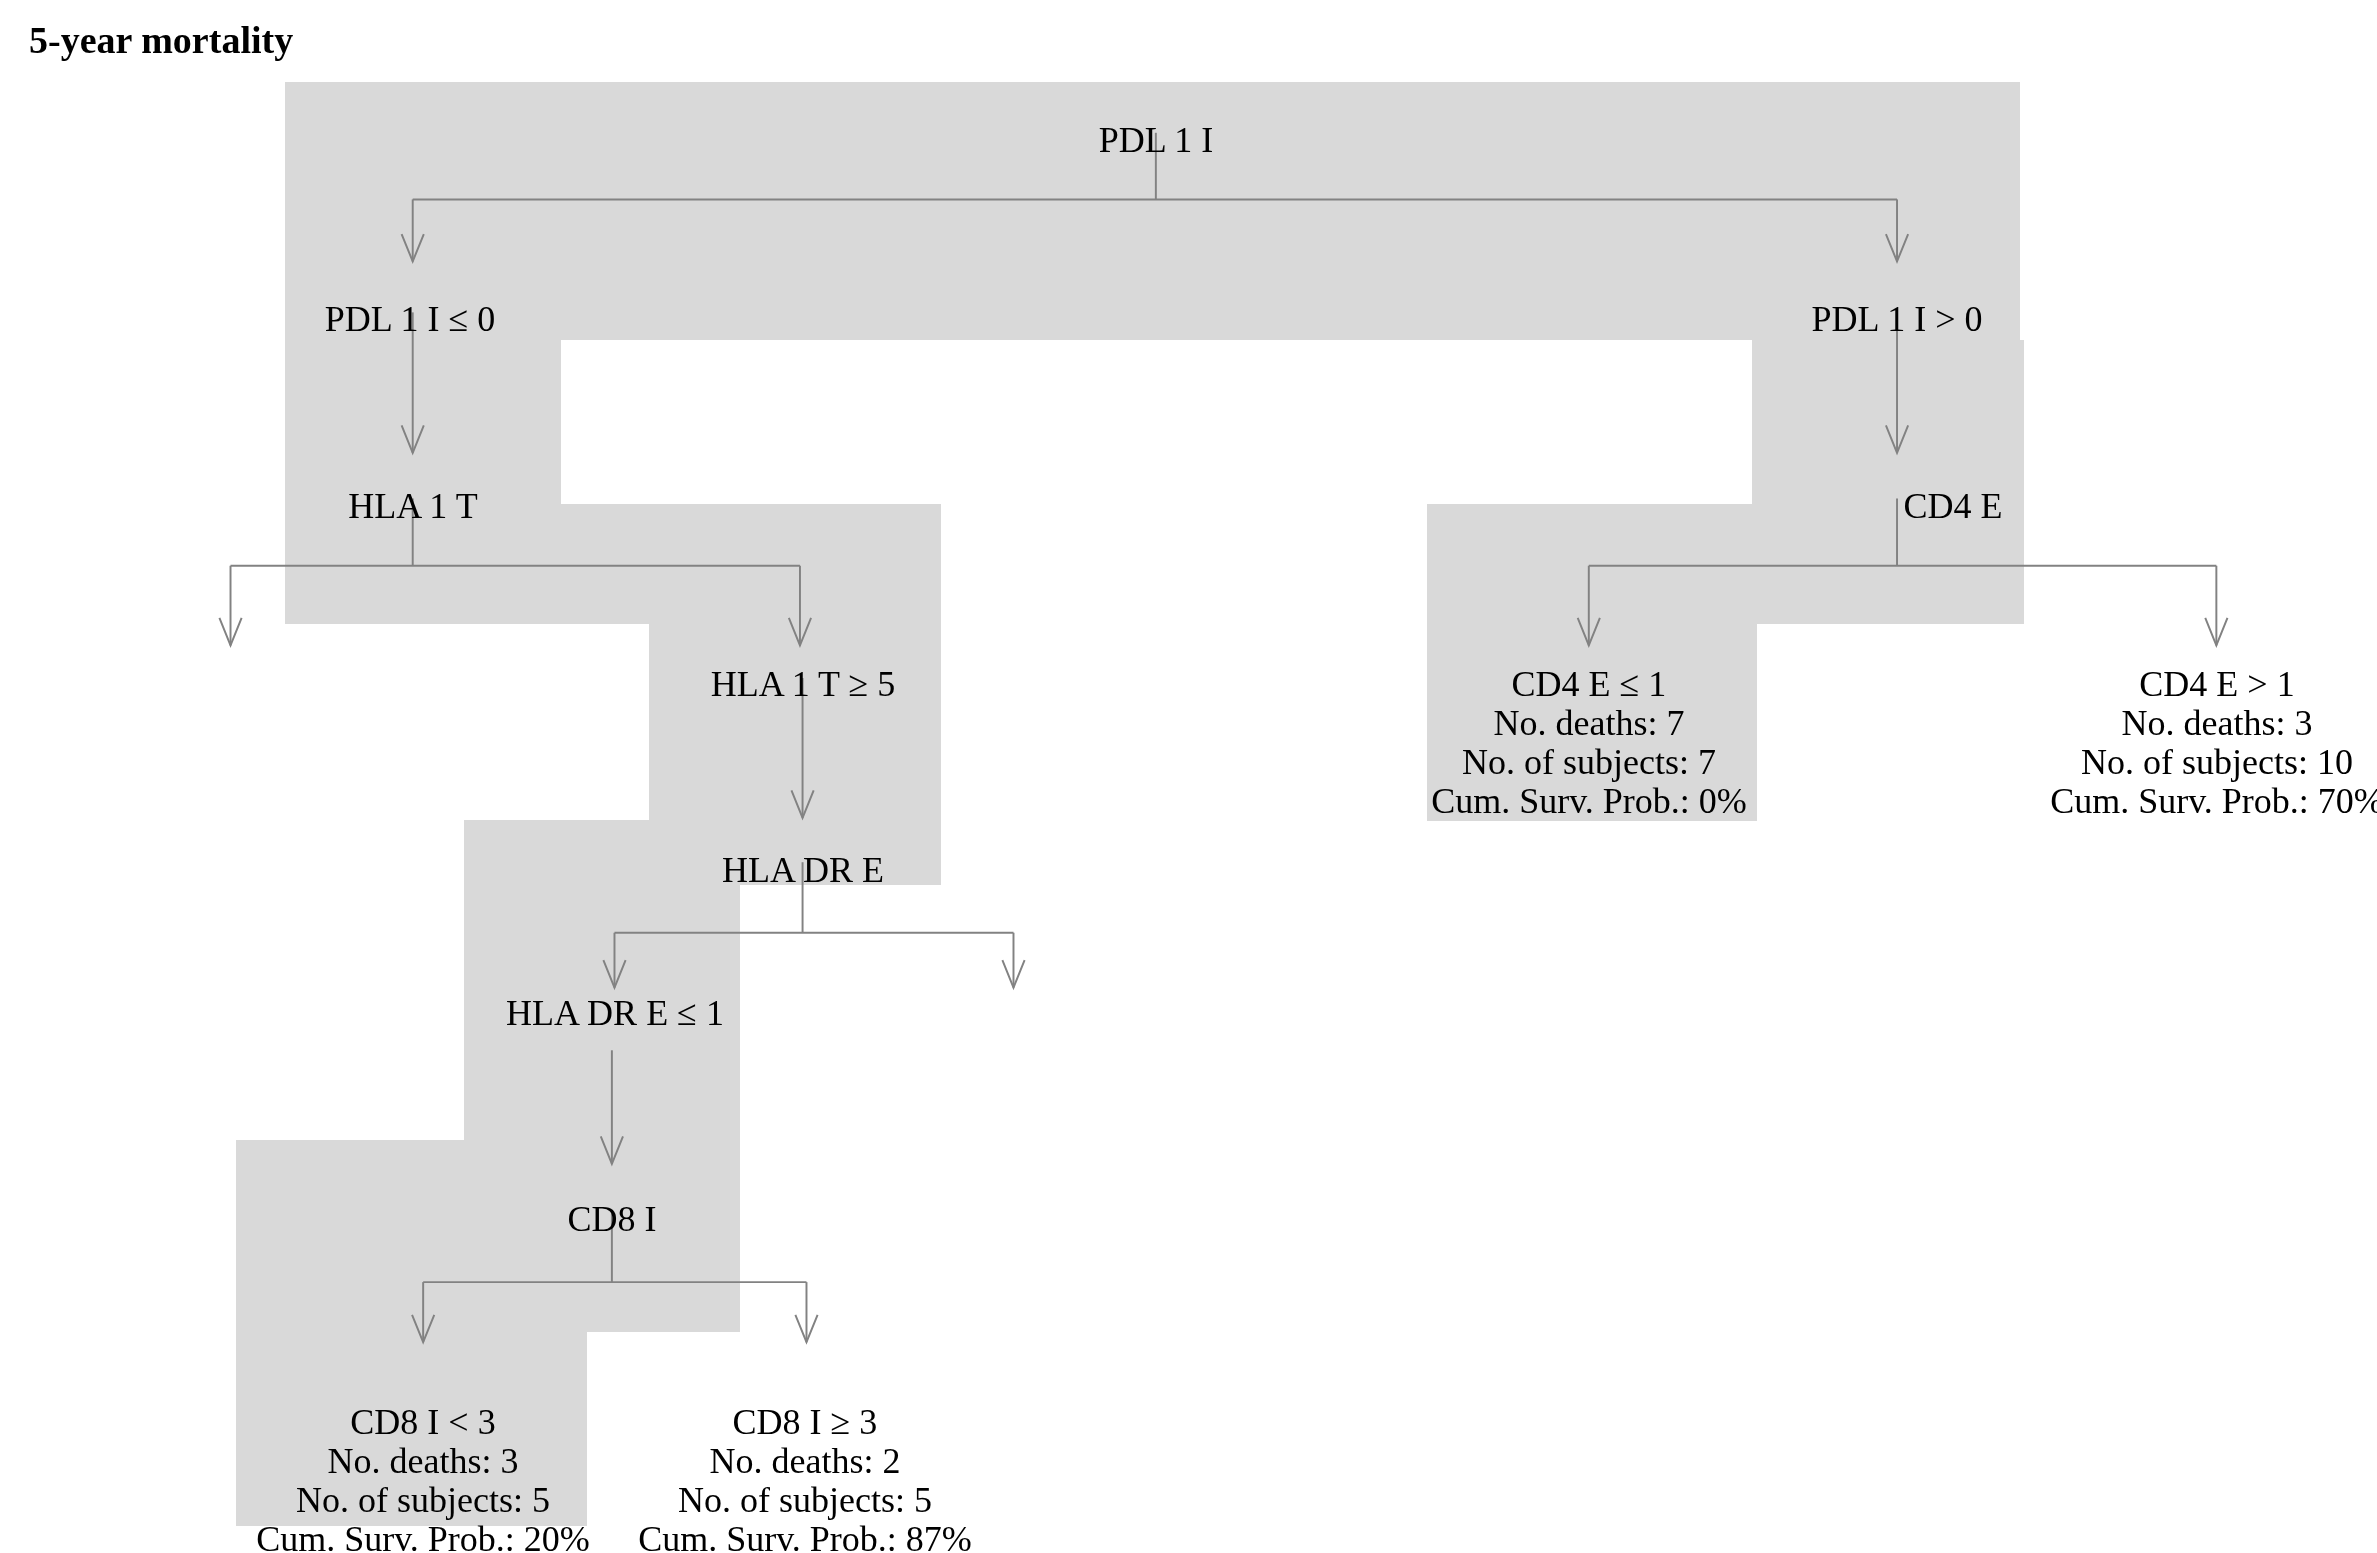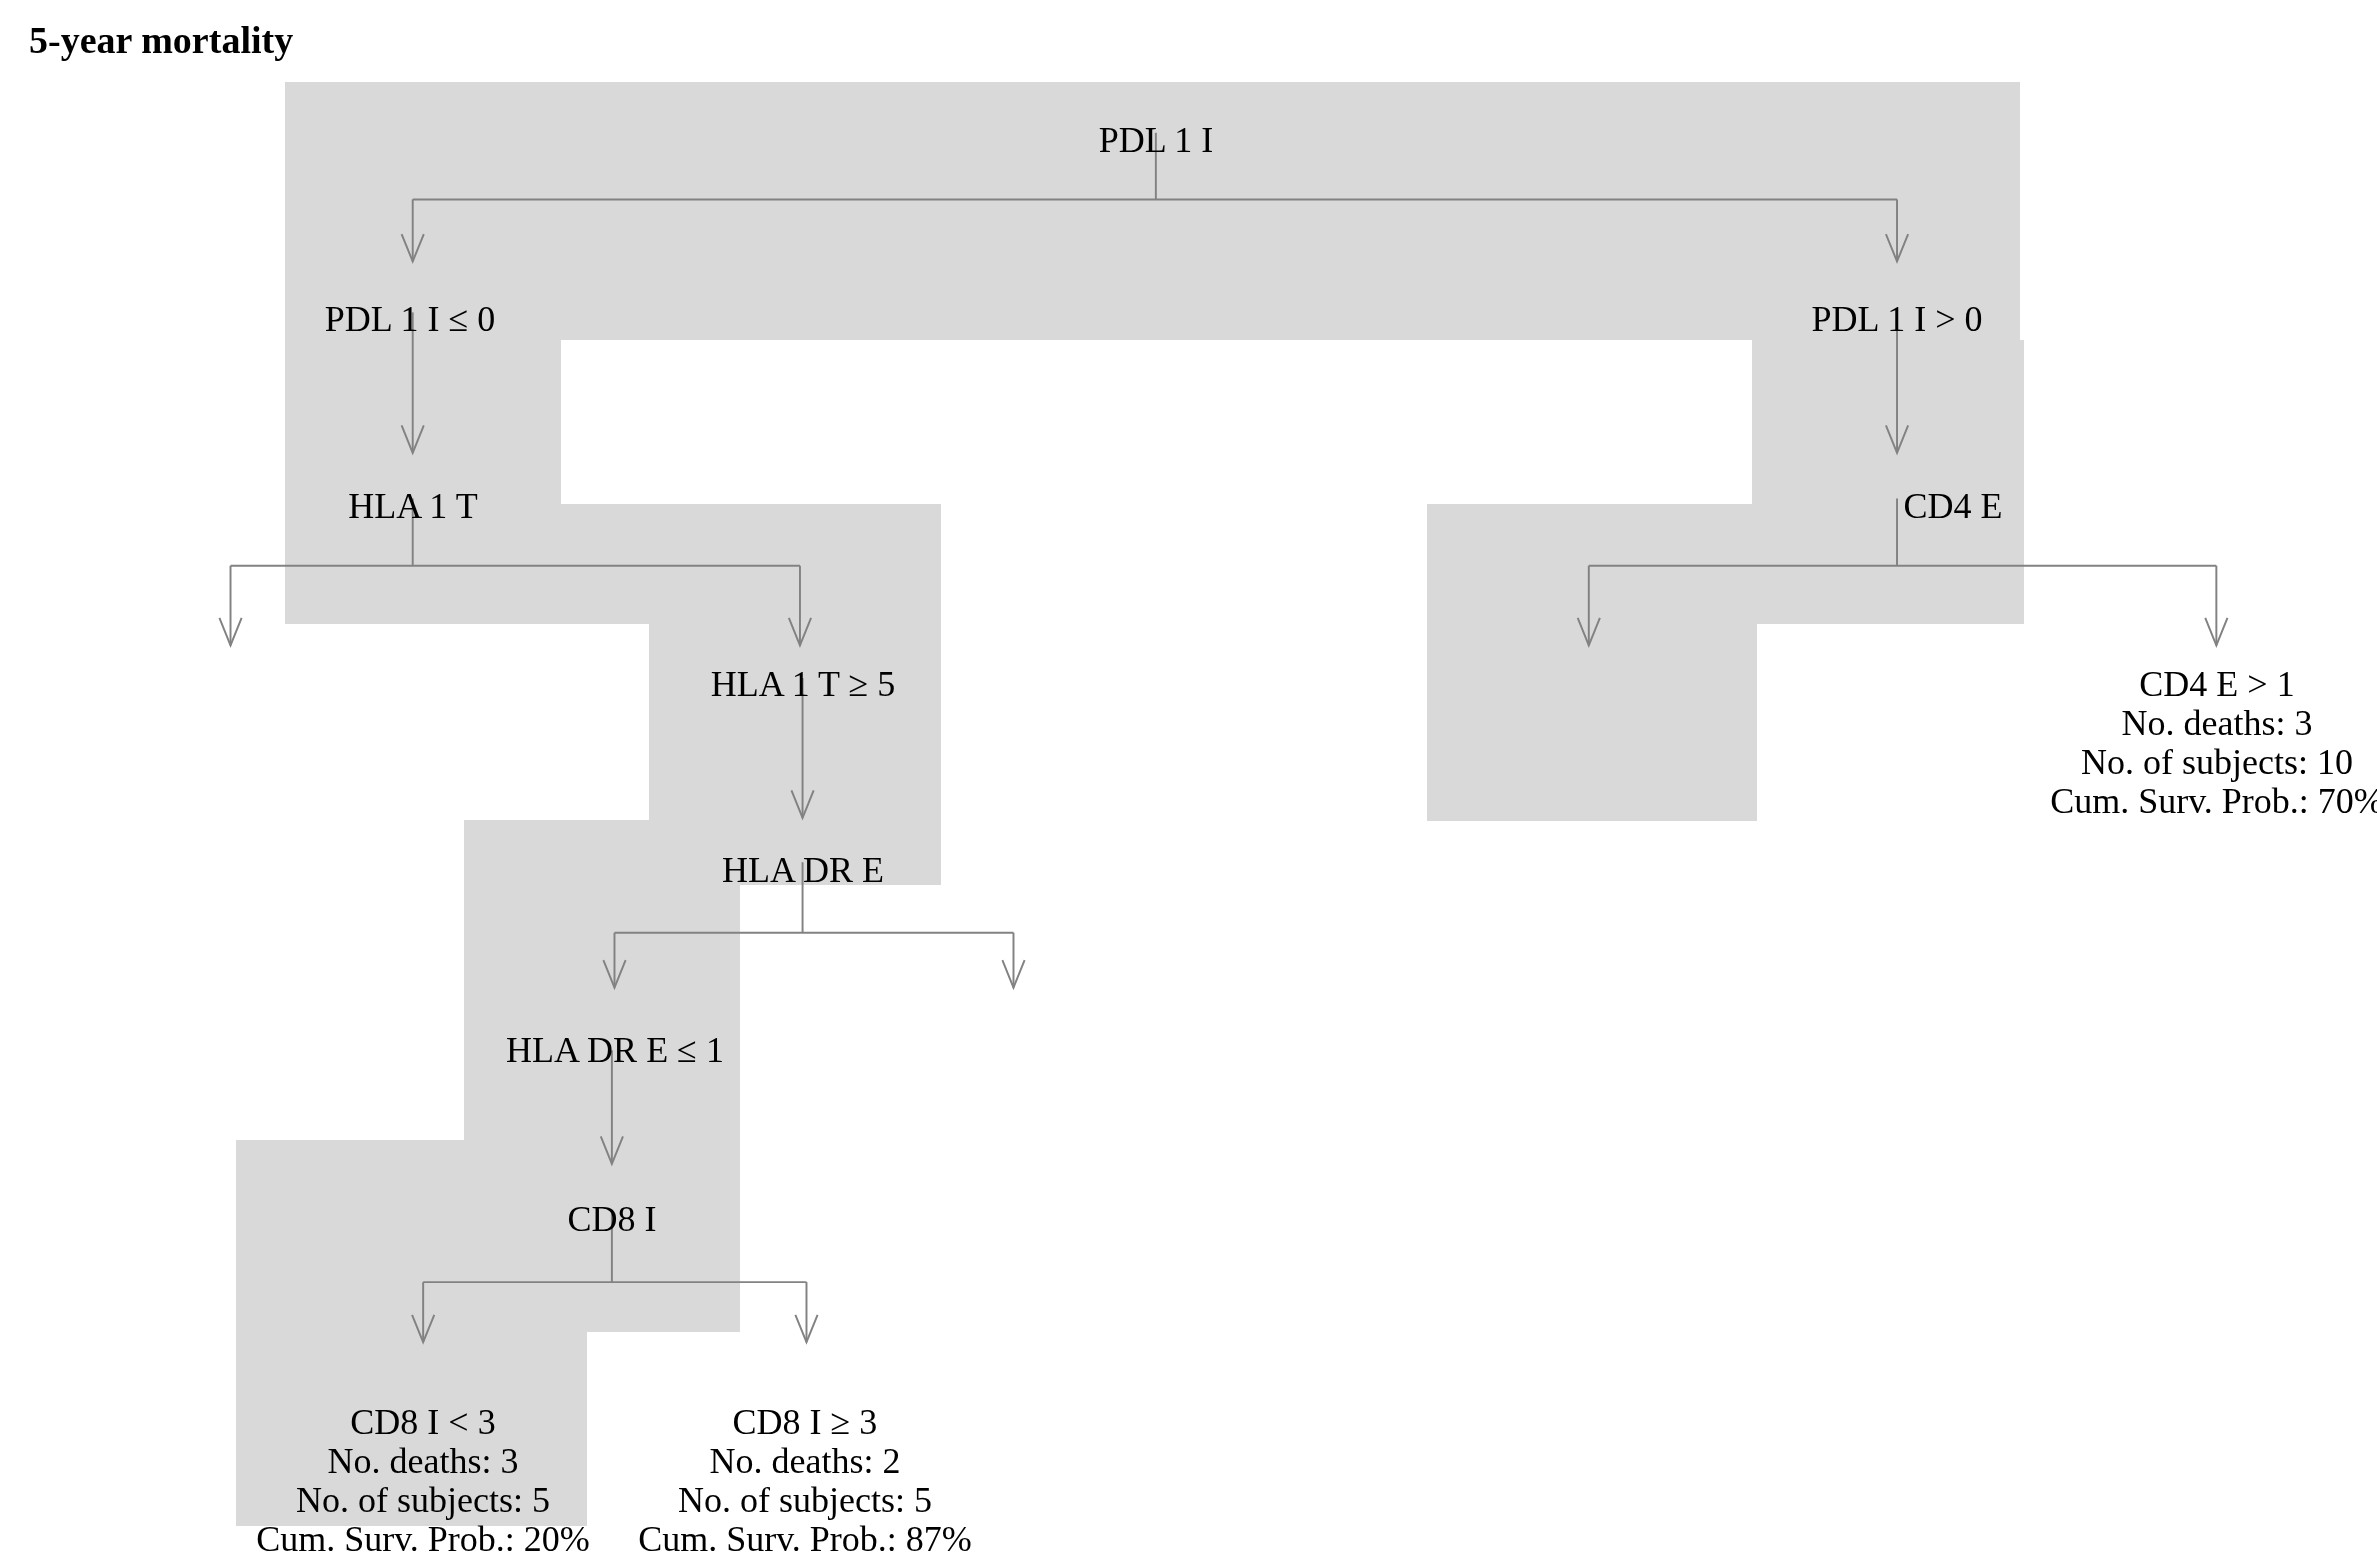--- a/index.html
+++ b/index.html
@@ -99,24 +99,30 @@
 
   <div class="page-title">5-year mortality</div>
 
   <div class="node" style="left:1156px;top:93px">PDL 1 I</div>
   <div class="node" style="left:410px;top:272px">PDL 1 I ≤ 0</div>
   <div class="node" style="left:1897px;top:272px">PDL 1 I &gt; 0</div>
   <div class="node" style="left:413px;top:459px">HLA 1 T</div>
   <div class="node" style="left:1953px;top:459px">CD4 E</div>
   <div class="node" style="left:803px;top:637px">HLA 1 T ≥ 5</div>
   <div class="node" style="left:803px;top:823px">HLA DR E</div>
-  <div class="node" style="left:615px;top:1003px">HLA DR E ≤ 1</div>
+  <div class="node" style="left:615px;top:966px">HLA DR E ≤ 1</div>
   <div class="node" style="left:612px;top:1172px">CD8 I</div>
 
 
+  <div class="leaf" style="left:1589px;top:637px">
+    <div>CD4 E ≤ 1</div>
+    <div>No. deaths: 7</div>
+    <div>No. of subjects: 7</div>
+    <div>Cum. Surv. Prob.: 0%</div>
+  </div>
 
   <div class="leaf" style="left:2217px;top:637px">
     <div>CD4 E &gt; 1</div>
     <div>No. deaths: 3</div>
     <div>No. of subjects: 10</div>
     <div>Cum. Surv. Prob.: 70%</div>
   </div>
 
 
   <div class="leaf" style="left:423px;top:1375px">

